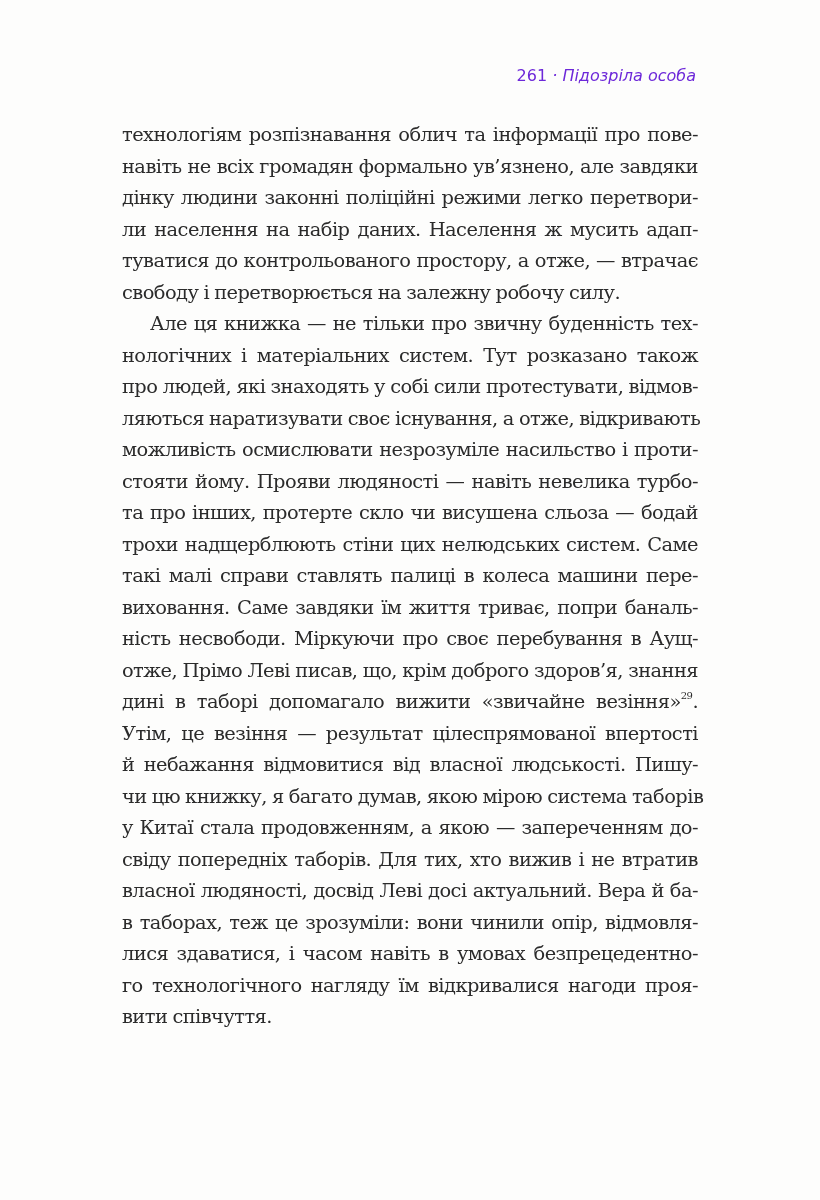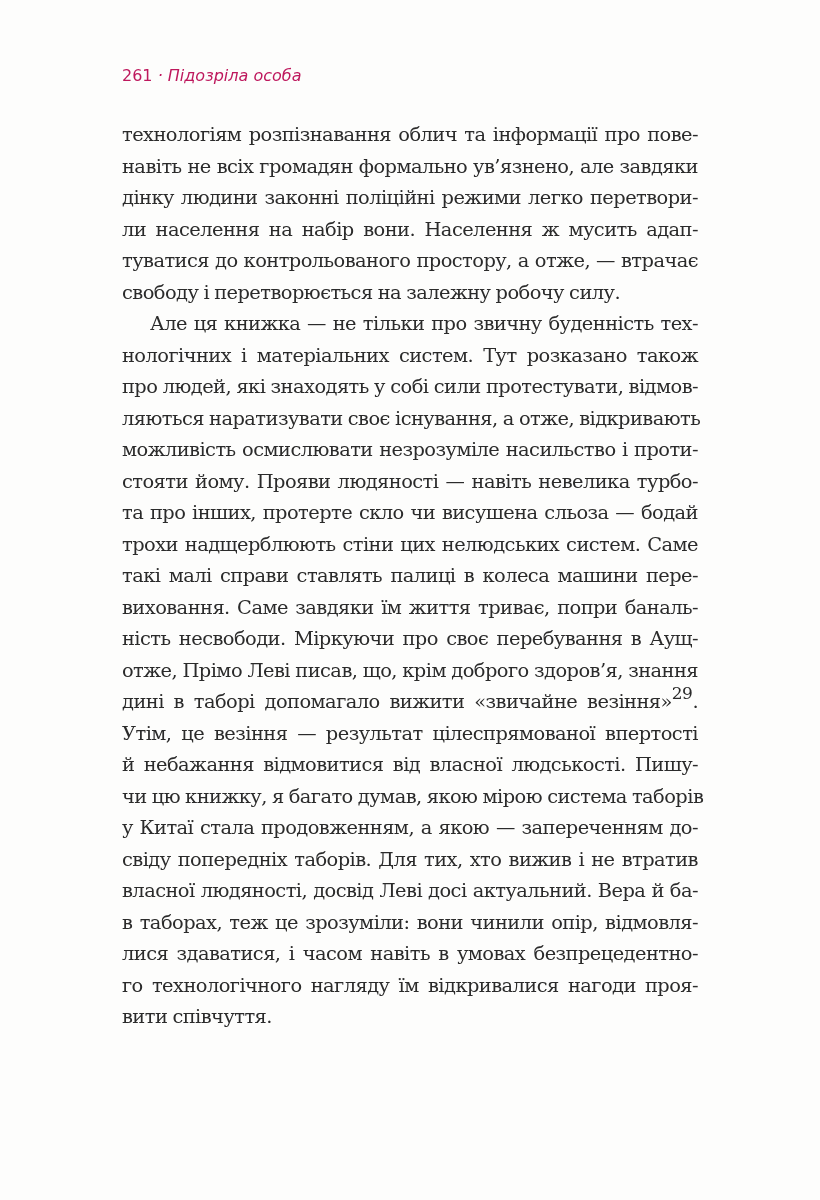--- a/index.html
+++ b/index.html
@@ -5,55 +5,55 @@
   html, body { margin:0; padding:0; }
   body {
     width:820px; height:1200px; overflow:hidden;
     background:#fdfdfc;
     font-family:"DejaVu Serif", "Liberation Serif", serif;
     color:#2b2b2b;
   }
   .page { position:relative; width:820px; height:1200px; }
   .running-head {
     position:absolute; left:122px; right:124px; top:66px;
-    display:flex; justify-content:flex-start; align-items:baseline;
+    display:flex; justify-content:flex-end; align-items:baseline;
     font-family:"DejaVu Sans", "Liberation Sans", sans-serif;
-    font-size:16px; color:#be185d;
+    font-size:16px; color:#6d28d9;
   }
   .running-head .chapter { font-style:italic; }
   .running-head .chapter .num { font-style:normal; }
   .body-text {
     position:absolute; left:122px; top:119px; width:576px;
     font-size:19.4px; line-height:31.5px;
     letter-spacing:-0.55px; word-spacing:-0.5px;
   }
   .line { display:block; white-space:nowrap; text-align:justify; text-align-last:justify; height:31.5px; }
   .line.last { text-align-last:left; }
   .line.indent { padding-left:28px; }
-  sup { font-size:17px; line-height:0; vertical-align:9px; }
+  sup { font-size:10px; line-height:0; vertical-align:9px; }
 </style>
 </head>
 <body>
 
 <div class="page">
   <div class="running-head">
     <span>26</span>
     <span class="chapter">
       <span class="num">1</span>
       <span>·</span>
       <span>Підозріла особа</span>
     </span>
   </div>
 
   <div class="body-text">
 
     <span class="line">технологіям розпізнавання облич та інформації про пове-</span>
     <span class="line">навіть не всіх громадян формально ув’язнено, але завдяки</span>
     <span class="line">дінку людини законні поліційні режими легко перетвори-</span>
-    <span class="line">ли населення на набір вони. Населення ж мусить адап-</span>
+    <span class="line">ли населення на набір даних. Населення ж мусить адап-</span>
     <span class="line">туватися до контрольованого простору, а отже, — втрачає</span>
     <span class="line last">свободу і перетворюється на залежну робочу силу.</span>
 
     <span class="line indent">Але ця книжка — не тільки про звичну буденність тех-</span>
     <span class="line">нологічних і матеріальних систем. Тут розказано також</span>
     <span class="line">про людей, які знаходять у собі сили протестувати, відмов-</span>
     <span class="line">ляються наратизувати своє існування, а отже, відкривають</span>
     <span class="line">можливість осмислювати незрозуміле насильство і проти-</span>
     <span class="line">стояти йому. Прояви людяності — навіть невелика турбо-</span>
     <span class="line">та про інших, протерте скло чи висушена сльоза — бодай</span>

